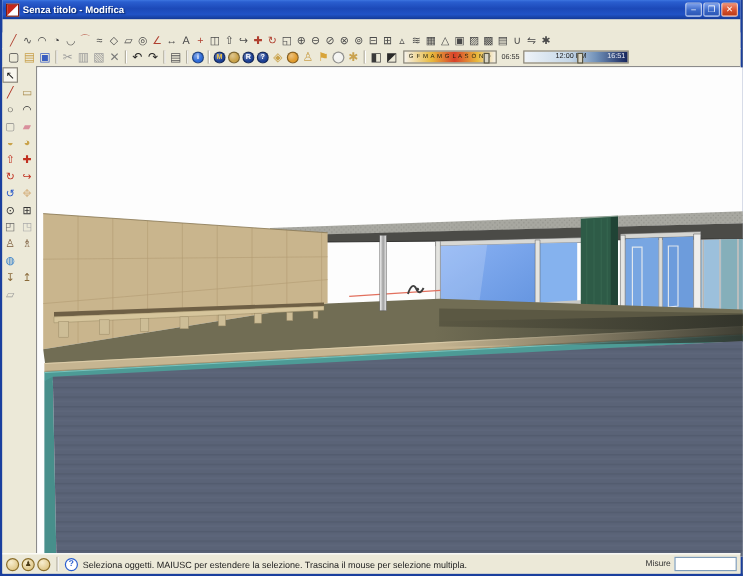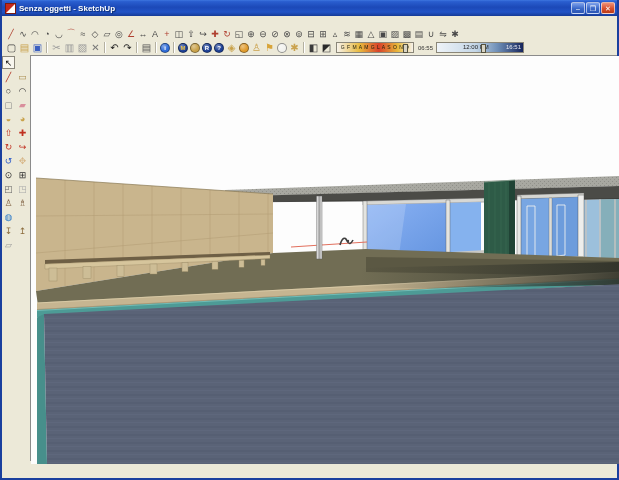--- a/index.html
+++ b/index.html
@@ -62,21 +62,21 @@
     color:rgba(168,174,182,.88);-webkit-text-stroke:.7px #5e646c;text-shadow:1px 1px 0 #474d55;
     letter-spacing:0px;white-space:nowrap;pointer-events:none;margin-top:32px;}
 </style>
 </head>
 <body>
 
 <div id="win">
 
   <div id="titlebar">
     <div id="su-logo"></div>
-    <div id="title-text">Senza oggetti - SketchUp</div>
+    <div id="title-text">Senza titolo - Modifica</div>
     <div id="win-controls" style="display: flex;">
         <div class="wbtn">–</div>
         <div class="wbtn">❒</div>
         <div class="wbtn close">✕</div>
       </div>
   </div>
 
 
   <div id="tb1">
       <span class="ticon" style="color: rgb(176, 64, 48);">╱</span>
@@ -317,16 +317,28 @@
 
       <rect x="285.5" y="140" width="5.5" height="63" fill="url(#chrome)" stroke="#555" stroke-width="0.4"></rect>
 
       <g>
         <path d="M309,189 c2,-7 5,-9 7,-4 c2,4 4,3 6,-1" stroke="#3f3f3f" stroke-width="1.6" fill="none"></path>
         <circle cx="317" cy="185" r="1.2" fill="#3f3f3f"></circle>
       </g>
     </svg>
   </div>
 
+  <div id="statusbar">
+    <span id="medals" style="display:flex;align-items:center;">
+        <span class="medal"></span>
+        <span class="medal">♟</span>
+        <span class="medal"></span>
+      </span>
+    <span class="vsep"></span>
+    <span id="help-icon">?</span>
+    <span id="status-msg">Seleziona oggetti. MAIUSC per estendere la selezione. Trascina il mouse per selezione multipla.</span>
+    <span id="measure-label">Misure</span>
+    <span id="measure-box"></span>
+  </div>
 
   <div id="watermark">http://grafica2d3d.blogspot.com/</div>
 
 </div>
 
 </body></html>

